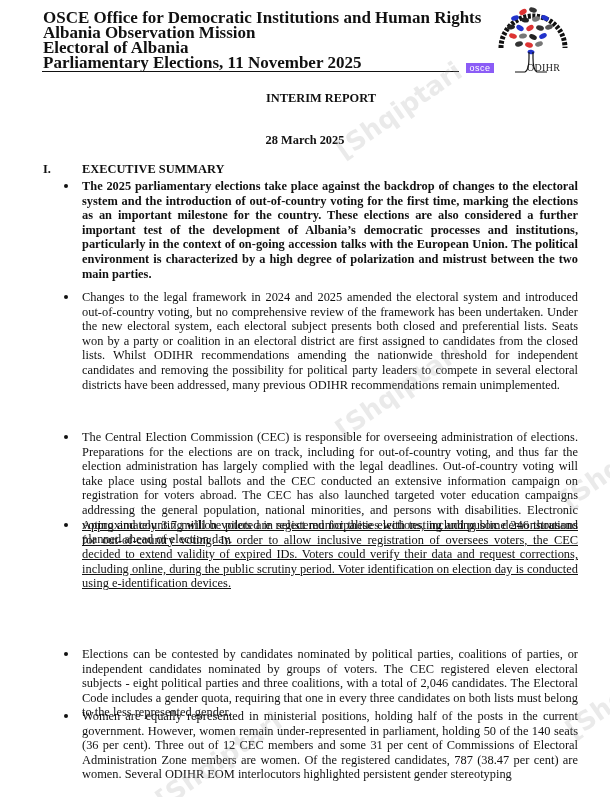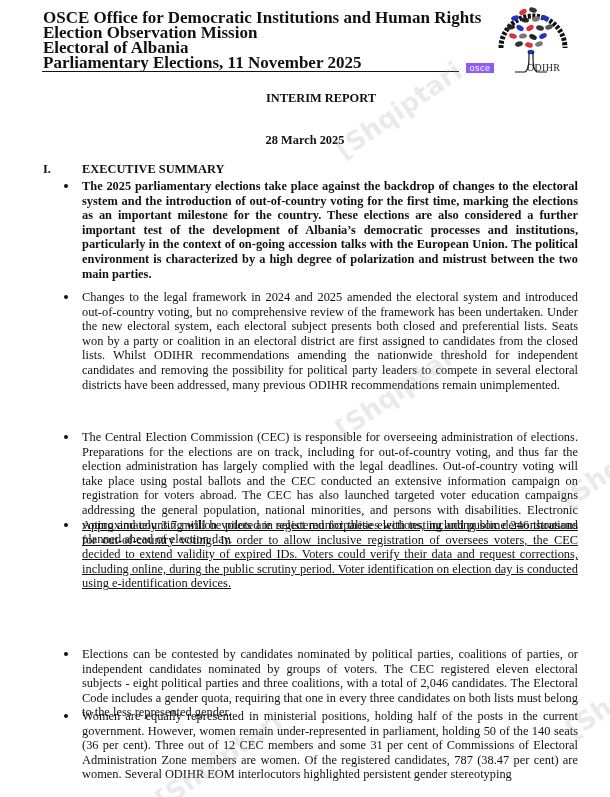--- a/index.html
+++ b/index.html
@@ -59,21 +59,21 @@
       white-space: nowrap; pointer-events: none;
     }
   </style>
 </head>
 <body>
 
 <div class="page">
 
   <div class="header-block">
     <span class="header-line">OSCE Office for Democratic Institutions and Human Rights</span>
-    <span class="header-line">Election Observation Mission</span>
+    <span class="header-line">Albania Observation Mission</span>
     <span class="header-line">Electoral of Albania</span>
     <span class="header-line">Parliamentary Elections, 11 November 2025</span>
   </div>
   <div class="header-rule"></div>
 
   <div class="logo">
     <svg width="147" height="80" viewBox="0 0 147 80">
 
       <path d="M38 48 A30 30 0 1 1 102 48" fill="none" stroke="#111" stroke-width="5" stroke-dasharray="3 1.5"></path>
 

